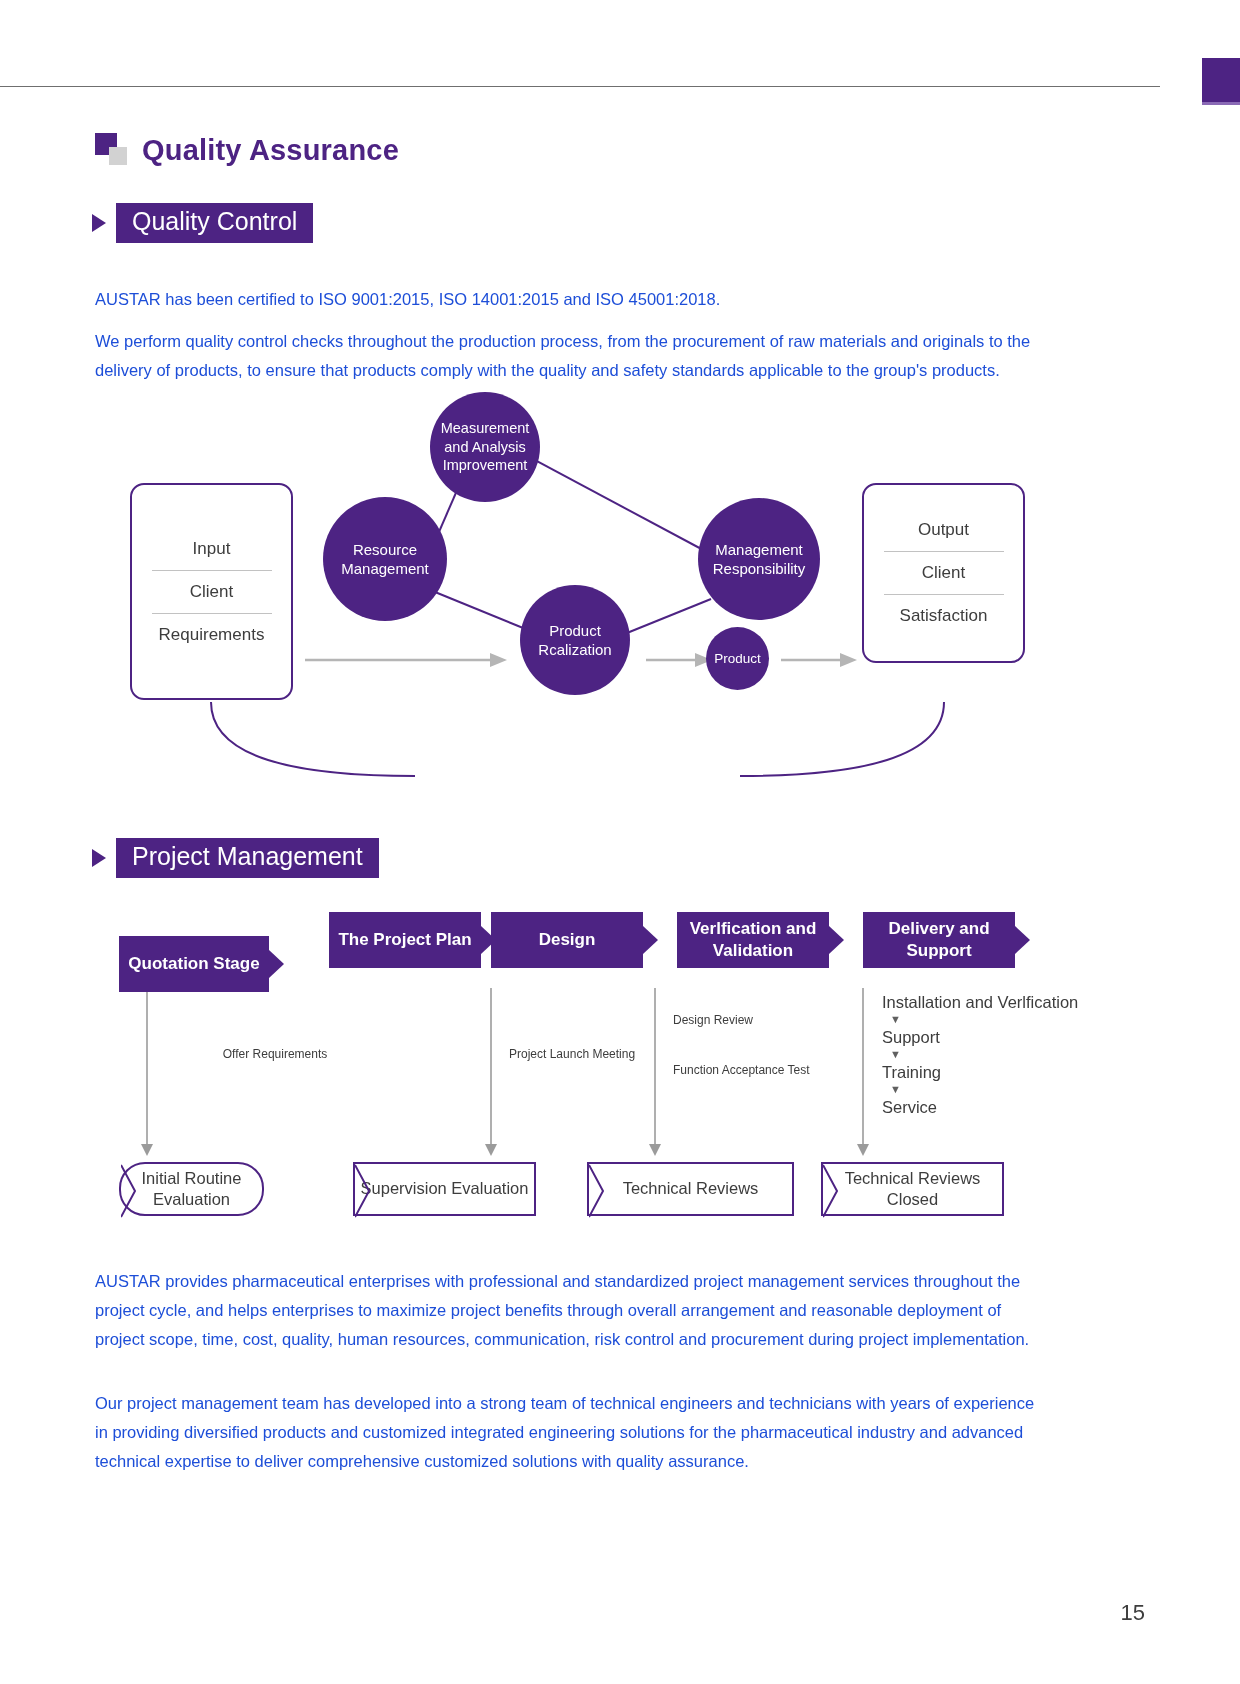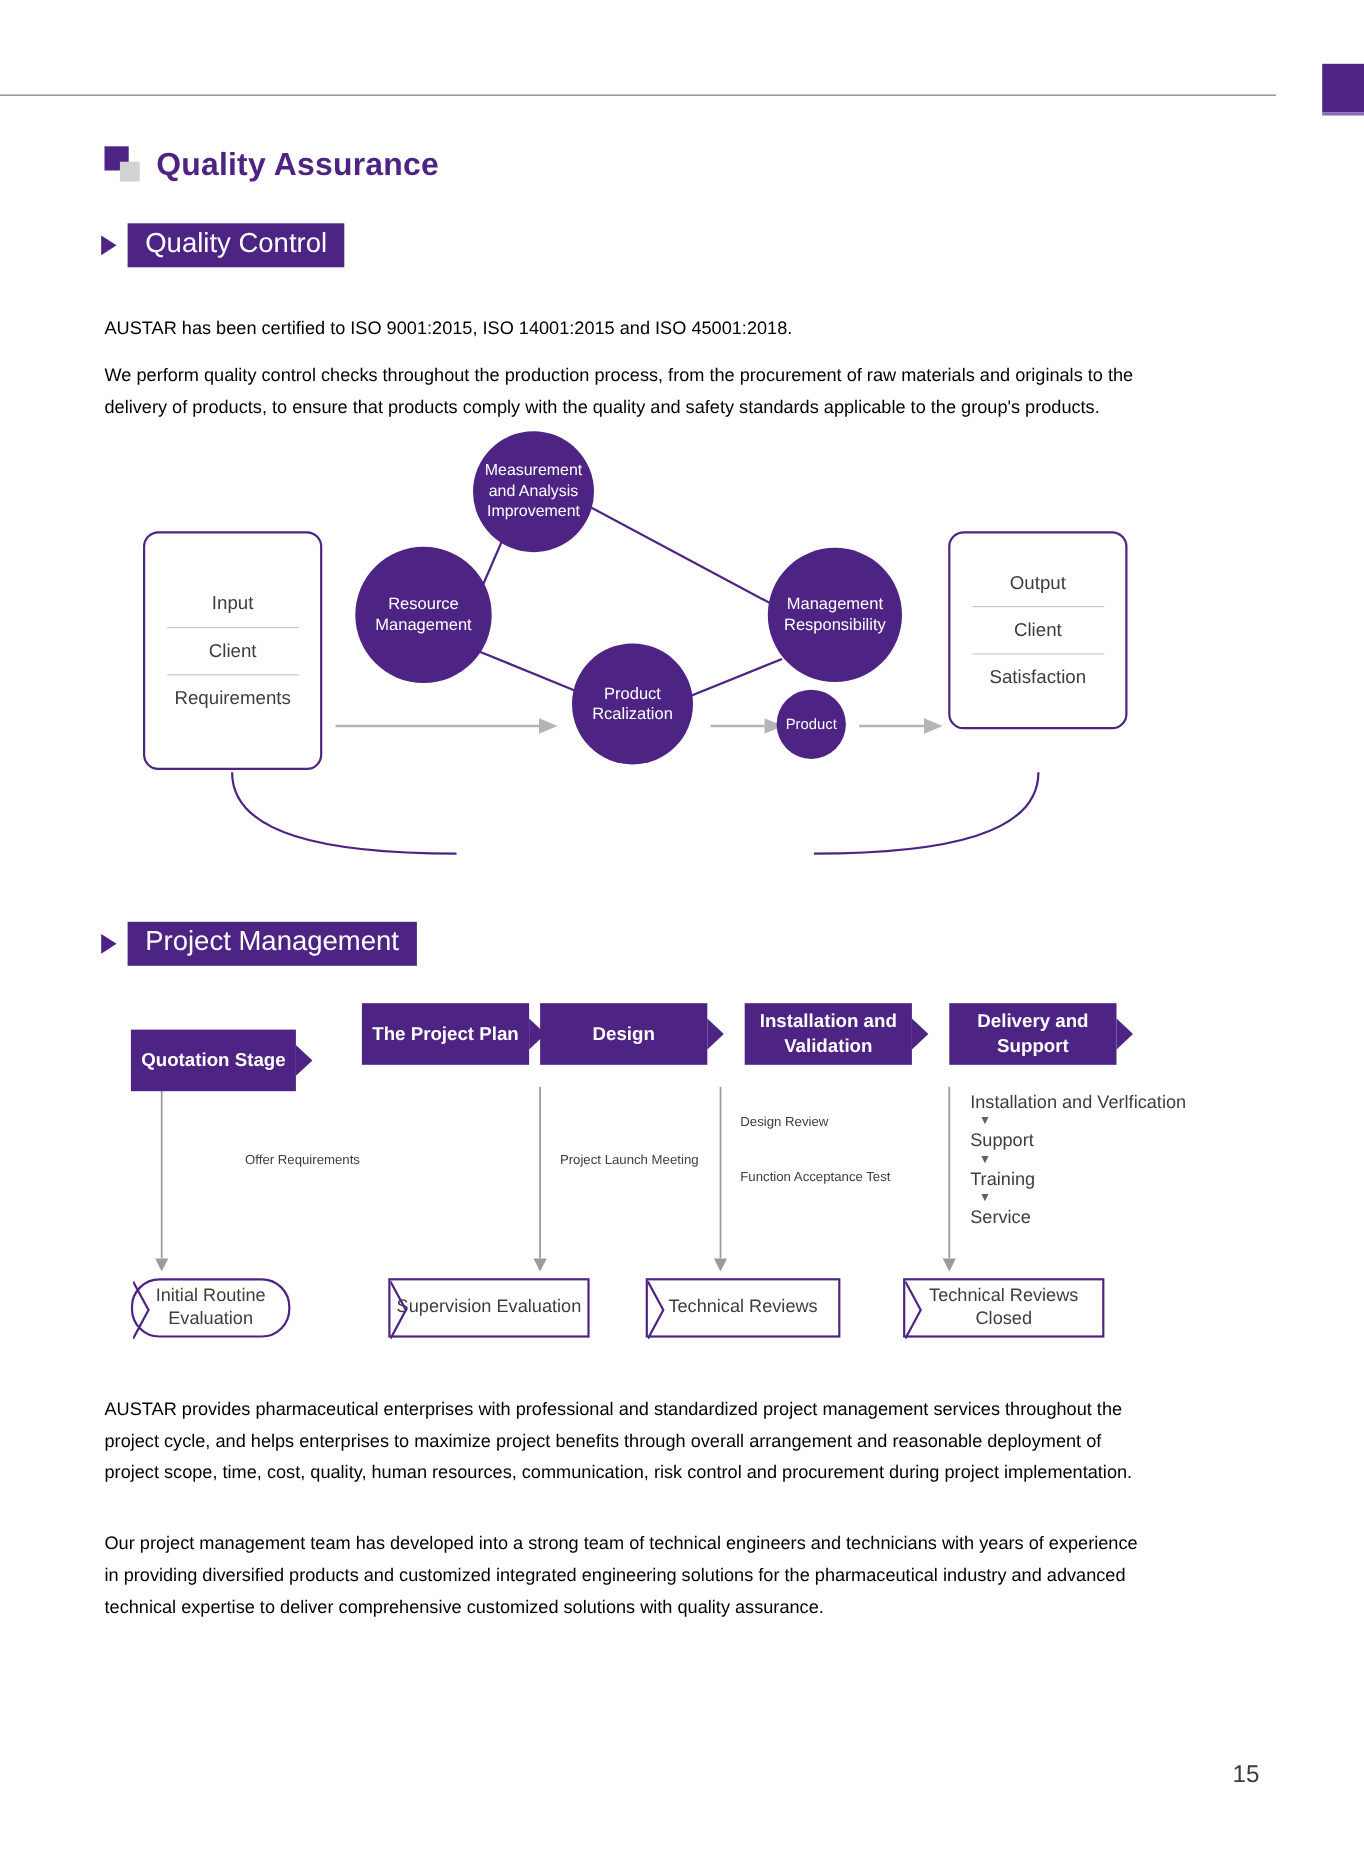--- a/index.html
+++ b/index.html
@@ -53,21 +53,21 @@
     margin-right:10px;
   }
   .sub-head .chip {
     background:#4d2383; color:#ffffff; font-size:25px;
     padding:6px 16px 9px 16px; line-height:1;
   }
   #qc-head { left:92px; top:203px; }
   #pm-head { left:92px; top:838px; }
 
   
-  .para { position:absolute; font-size:16.5px; line-height:29px; color:#000000; }
+  .para { position:absolute; font-size:16.5px; line-height:29px; color:#1d4ed8; }
   #p1 { left:95px; top:268px; width:960px; }
   #p2 { left:95px; top:310px; width:968px; }
   #p3 { left:95px; top:1250px; width:940px; }
   #p4 { left:95px; top:1372px; width:940px; }
 
   
   #qc-diagram { position:absolute; left:95px; top:380px; width:1000px; height:430px; }
   #qc-diagram svg { position:absolute; left:0; top:0; }
 
   .io-box {
@@ -132,21 +132,21 @@
   .result {
     position:absolute; height:54px; border:2px solid #4d2383; background:#fff;
     display:flex; align-items:center; justify-content:center; text-align:center;
     font-size:16.5px; line-height:1.3; color:#3d3d3d;
   }
   .result .notch {
     position:absolute; right:-16px; top:-2px; width:16px; height:54px;
   }
   #r0 { left:24px;  top:262px; width:145px;border-radius:26px; }
   #r1 { left:258px; top:262px; width:183px; }
-  #r2 { left:492px; top:262px; width:177px;text-align:center; }
+  #r2 { left:492px; top:262px; width:207px;text-align:center; }
   #r3 { left:726px; top:262px; width:183px; }
 
   
   .page-number {
     position:absolute; right:95px; bottom:58px; font-size:22px; color:#3d3d3d;
   }
 </style>
 </head>
 <body>
 
@@ -238,21 +238,21 @@
       <polygon points="46,244 58,244 52,256"></polygon>
       <polygon points="390,244 402,244 396,256"></polygon>
       <polygon points="554,244 566,244 560,256"></polygon>
       <polygon points="762,244 774,244 768,256"></polygon>
     </g>
   </svg>
 
   <div class="stage" id="s0">Quotation Stage</div>
   <div class="stage" id="s1">The Project Plan</div>
   <div class="stage" id="s2">Design</div>
-  <div class="stage" id="s3">Installation and Validation</div>
+  <div class="stage" id="s3">Verlfication and Validation</div>
   <div class="stage" id="s4">Delivery and Support</div>
 
   <div class="mid-text" id="m0">Offer Requirements</div>
   <div class="mid-text" id="m1">Project Launch Meeting</div>
   <div class="mid-text" id="m2">Design Review</div>
   <div class="mid-text" id="m3">Function Acceptance Test</div>
 
   <div class="seq">
     <div>Installation and Verlfication</div>
     <div class="seq-arrow">▼</div>

